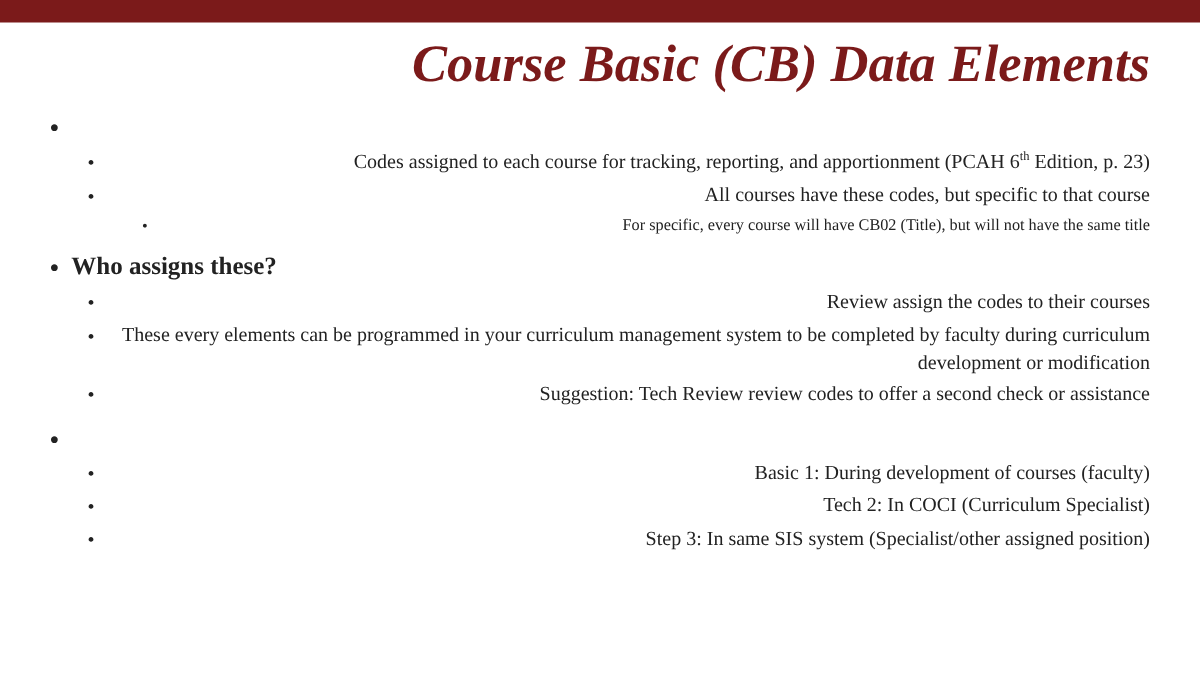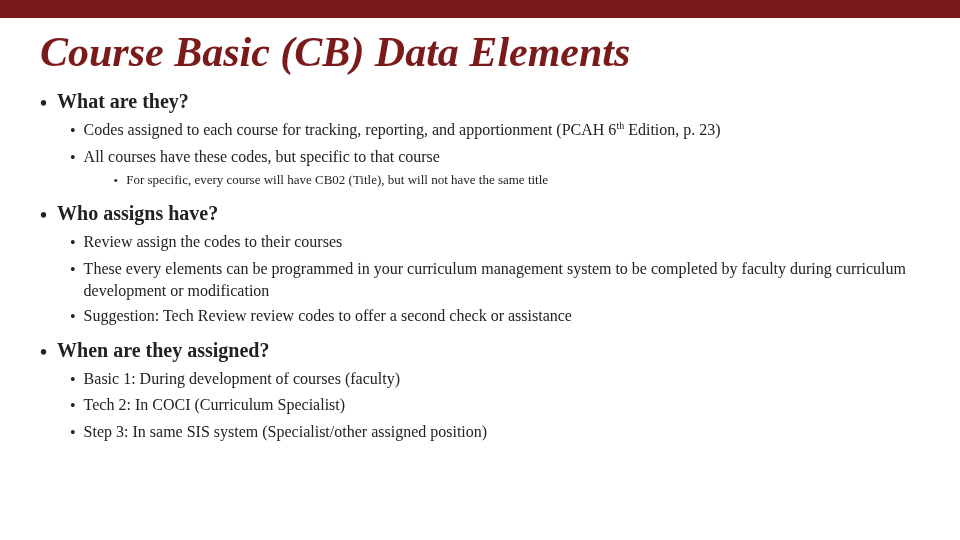--- a/index.html
+++ b/index.html
@@ -18,20 +18,21 @@
     }
 
     .top-bar {
       width: 100%;
       height: 18px;
       background: #7b1a1a;
     }
 
     .content {
       padding: 10px 40px 20px 40px;
+      text-align: right;
     }
 
     .slide-title {
       color: #7b1a1a;
       font-size: 42px;
       font-weight: bold;
       font-style: italic;
       margin-bottom: 14px;
       line-height: 1.15;
     }
@@ -126,21 +127,20 @@
 <div class="top-bar"></div>
 
 <div class="content">
   <h1 class="slide-title">Course Basic (CB) Data Elements</h1>
 
   <ul class="level1-list">
 
     <li class="level1-item">
       <div class="level1-label">
         <span class="bullet1">•</span>
-        <span>What are they?</span>
       </div>
       <ul class="level2-list">
         <li class="level2-item">
           <span class="bullet2">•</span>
           <span class="level2-text">Codes assigned to each course for tracking, reporting, and apportionment (PCAH 6<sup>th</sup> Edition, p. 23)</span>
         </li>
         <li class="level2-item">
           <span class="bullet2">•</span>
           <span class="level2-text">
             All courses have these codes, but specific to that course
@@ -151,42 +151,41 @@
               </li>
             </ul>
           </span>
         </li>
       </ul>
     </li>
 
     <li class="level1-item">
       <div class="level1-label">
         <span class="bullet1">•</span>
-        <span>Who assigns have?</span>
+        <span>Who assigns these?</span>
       </div>
       <ul class="level2-list">
         <li class="level2-item">
           <span class="bullet2">•</span>
           <span class="level2-text">Review assign the codes to their courses</span>
         </li>
         <li class="level2-item">
           <span class="bullet2">•</span>
           <span class="level2-text">These every elements can be programmed in your curriculum management system to be completed by faculty during curriculum development or modification</span>
         </li>
         <li class="level2-item">
           <span class="bullet2">•</span>
           <span class="level2-text">Suggestion: Tech Review review codes to offer a second check or assistance</span>
         </li>
       </ul>
     </li>
 
     <li class="level1-item">
       <div class="level1-label">
         <span class="bullet1">•</span>
-        <span>When are they assigned?</span>
       </div>
       <ul class="level2-list">
         <li class="level2-item">
           <span class="bullet2">•</span>
           <span class="level2-text">Basic 1: During development of courses (faculty)</span>
         </li>
         <li class="level2-item">
           <span class="bullet2">•</span>
           <span class="level2-text">Tech 2: In COCI (Curriculum Specialist)</span>
         </li>

